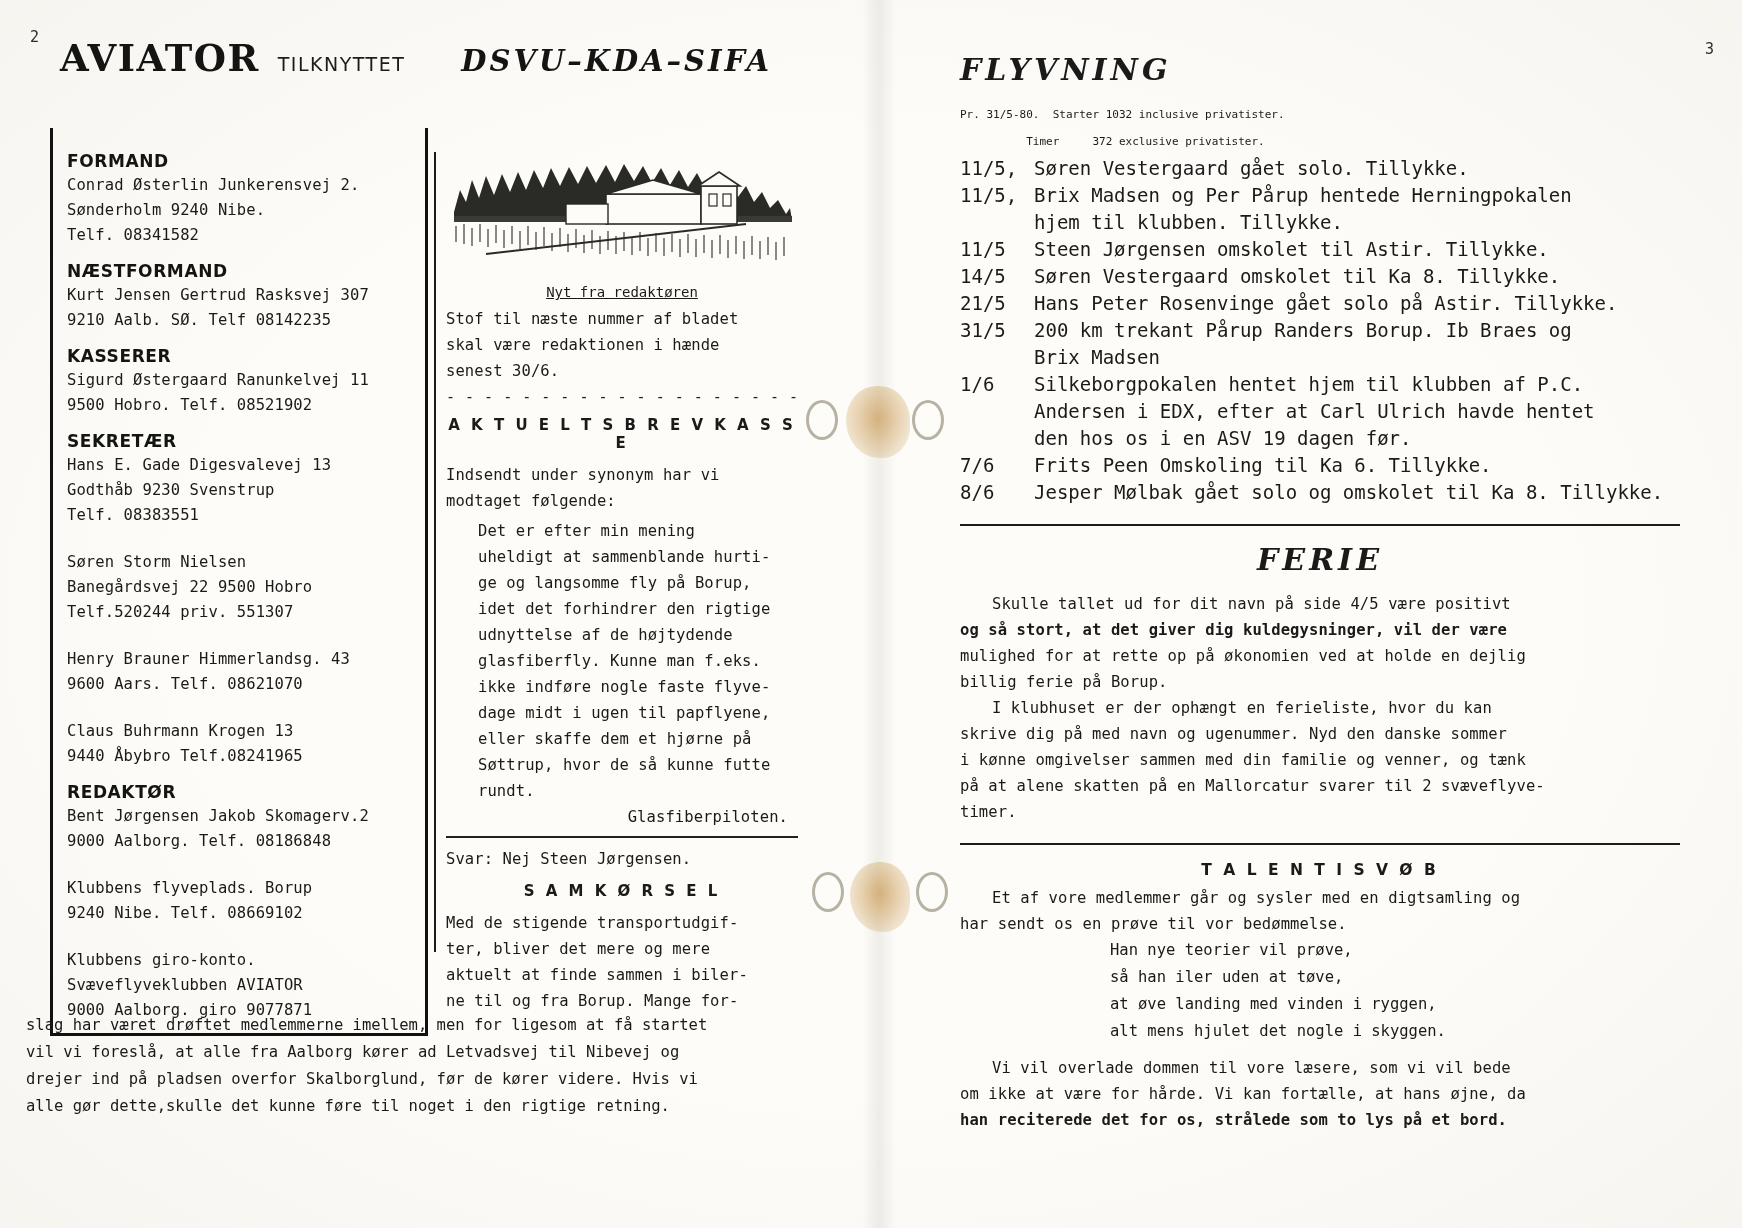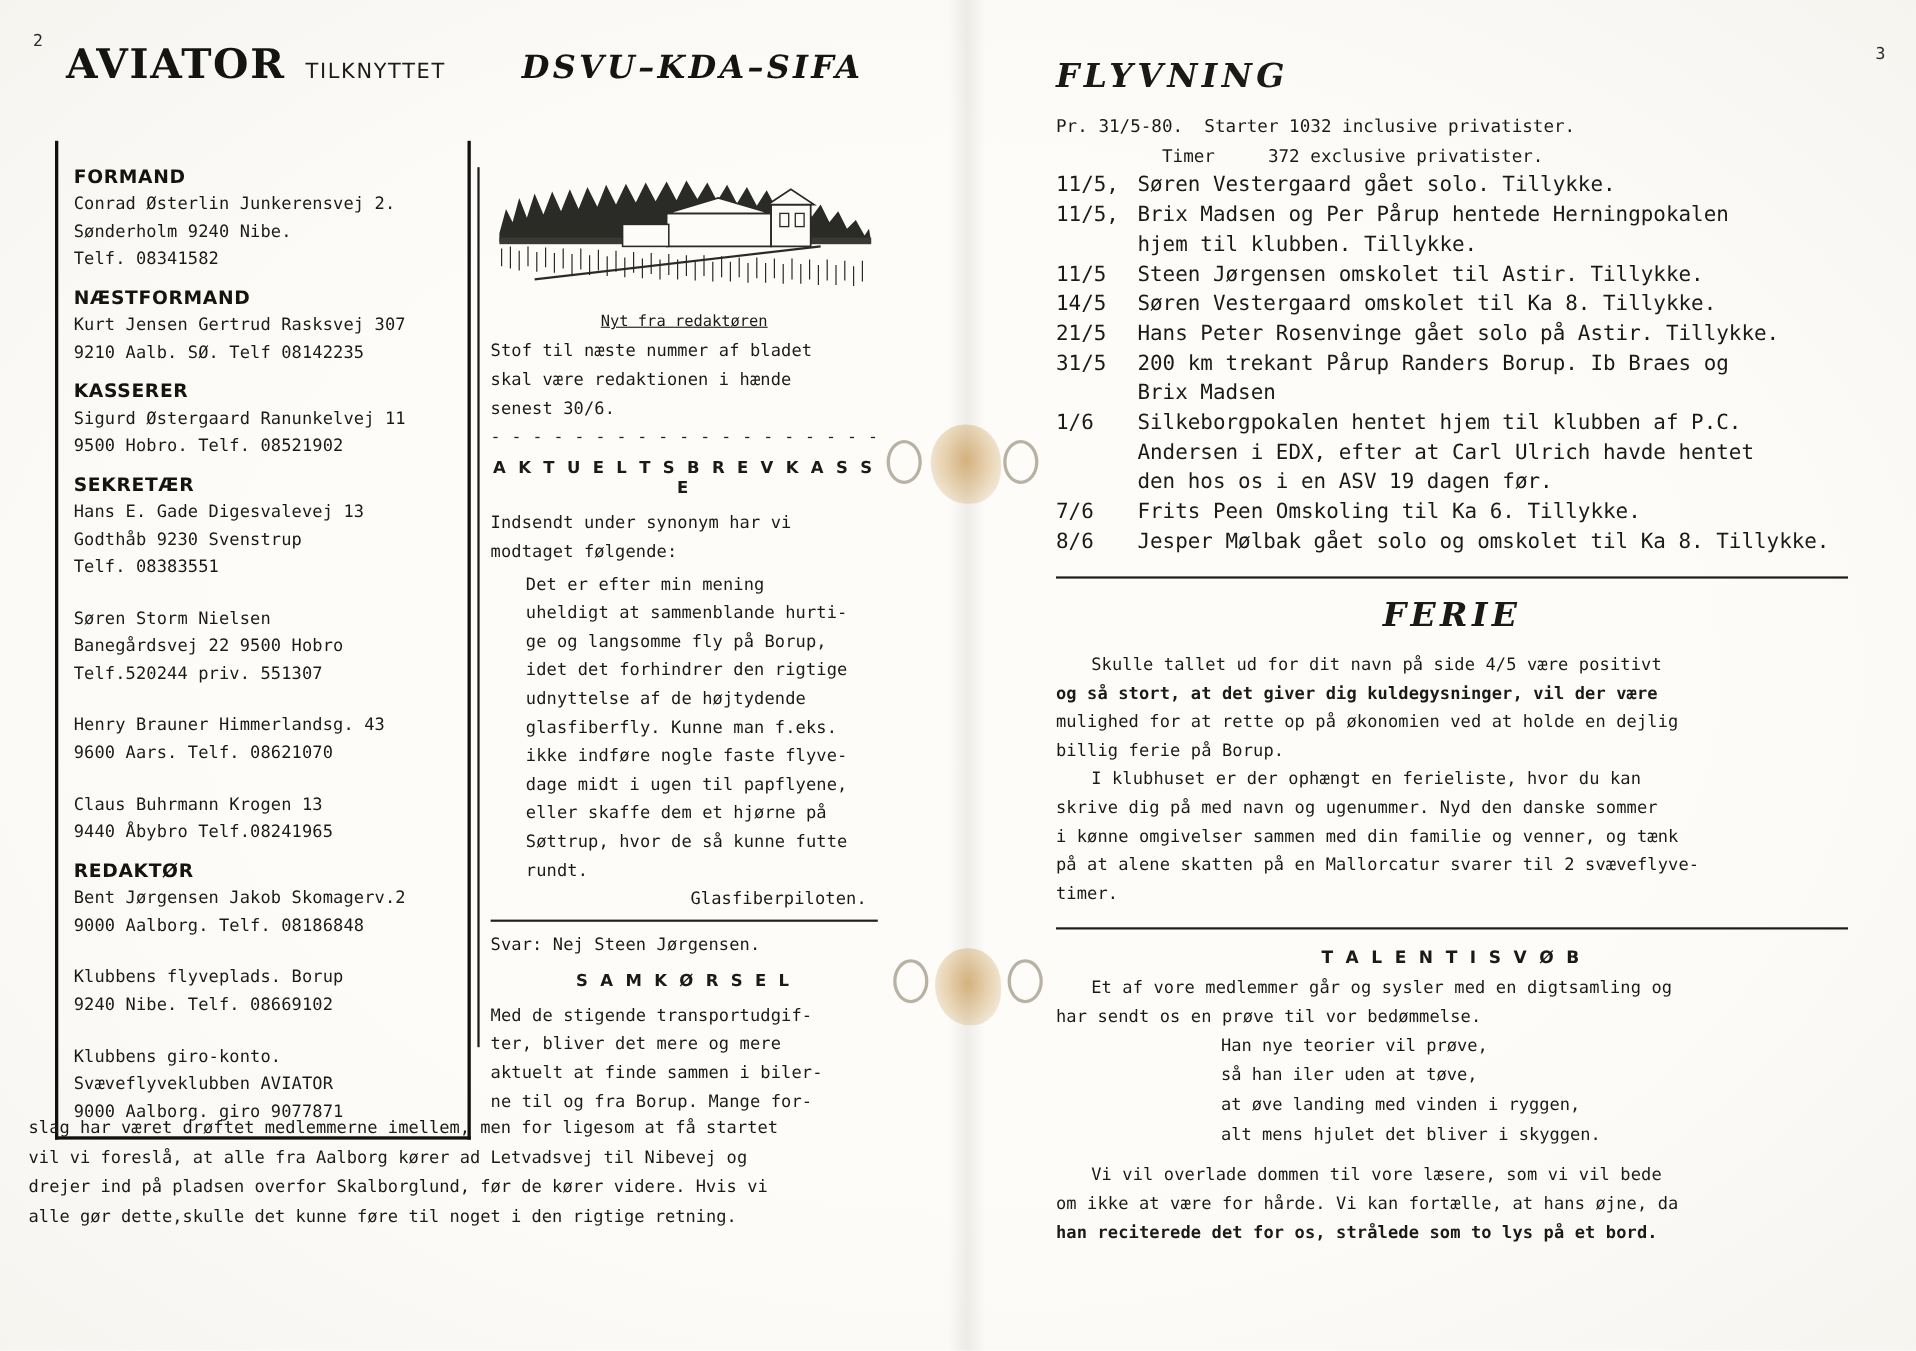--- a/index.html
+++ b/index.html
@@ -69,21 +69,21 @@
     font-size: 19px;
     letter-spacing: 1.5px;
     color: #1c1c1a;
   }
   .masthead .affil {
     font-family: "DejaVu Serif", serif;
     font-style: italic;
     font-weight: bold;
     font-size: 29px;
     letter-spacing: 3px;
-    margin-left: 51px;
+    margin-left: 38px;
     color: #141412;
   }
 
   
   .officers-box {
     position: absolute;
     left: 50px;
     top: 128px;
     width: 378px;
     height: 908px;
@@ -193,21 +193,21 @@
     font-size: 19px;
     line-height: 27px;
   }
   .logline .date {
     width: 74px;
     flex: 0 0 74px;
     white-space: pre;
   }
   .logline .txt { flex: 1; }
   .logline .txt .cont { display: block; }
-  .stat-line { font-size: 16px; line-height: 27px; white-space: pre; }
+  .stat-line { font-size: 11px; line-height: 27px; white-space: pre; }
 
   .sub-heading-spaced {
     text-align: center;
     font-family: "DejaVu Sans", sans-serif;
     font-weight: bold;
     font-size: 15.5px;
     letter-spacing: 3px;
     margin: 6px 0 6px 0;
   }
   .poem {
@@ -470,21 +470,21 @@
 
     <div class="sub-heading-spaced">T A L E N T   I   S V Ø B</div>
     <div class="body-text indent" id="talent-intro">
         <div>Et af vore medlemmer går og sysler med en digtsamling og</div>
         <div style="text-indent: 0px;">har sendt os en prøve til vor bedømmelse.</div>
       </div>
     <div class="poem" id="talent-poem">
         <div>Han nye teorier vil prøve,</div>
         <div>så han iler uden at tøve,</div>
         <div>at øve landing med vinden i ryggen,</div>
-        <div>alt mens hjulet det bliver i skyggen.</div>
+        <div>alt mens hjulet det nogle i skyggen.</div>
       </div>
     <div class="body-text indent" id="talent-outro" style="margin-top:10px;">
         <div>Vi vil overlade dommen til vore læsere, som vi vil bede</div>
         <div style="text-indent: 0px;">om ikke at være for hårde. Vi kan fortælle, at hans øjne, da</div>
         <div style="text-indent: 0px; font-weight: bold;">han reciterede det for os, strålede som to lys på et bord.</div>
       </div>
   </div>
 
   <div class="ring" style="left:806px; top:400px;"></div>
   <div class="ring" style="left:912px; top:400px;"></div>

